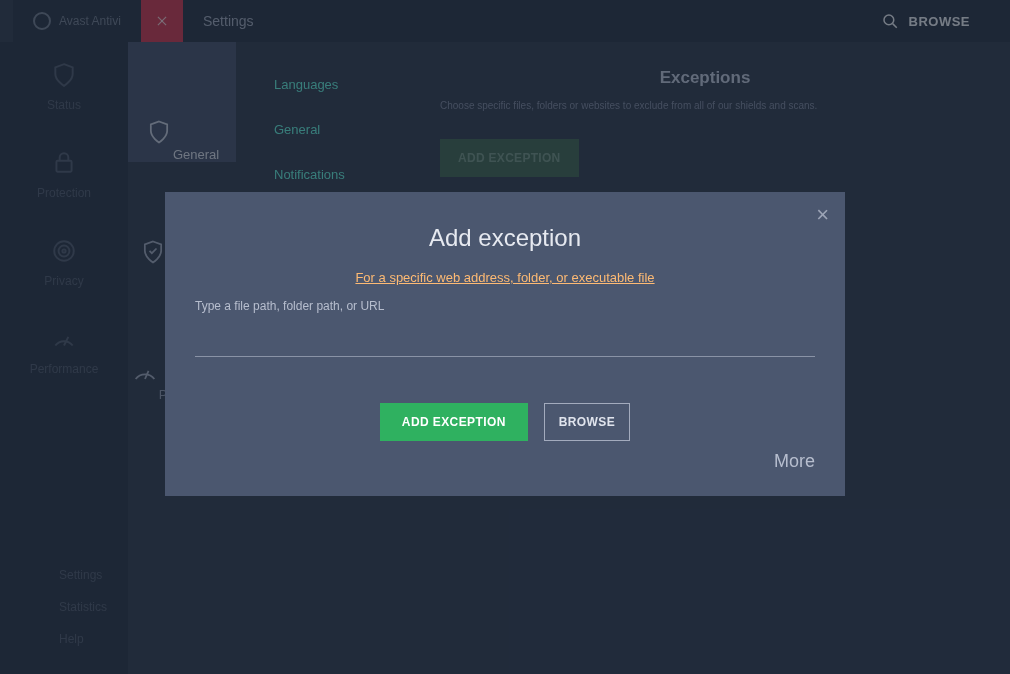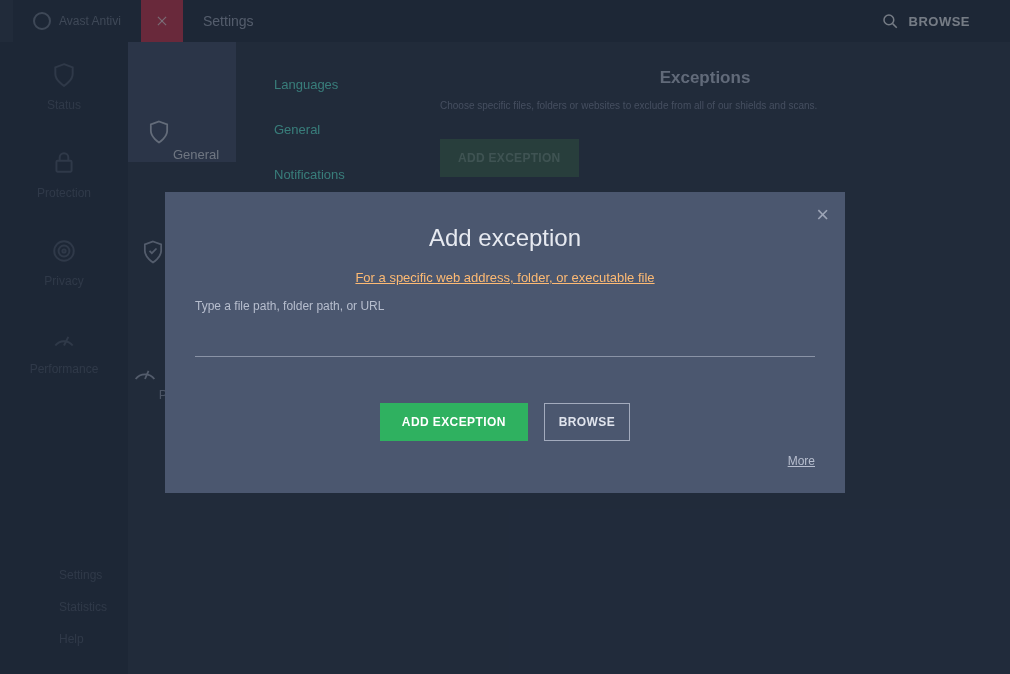--- a/index.html
+++ b/index.html
@@ -307,22 +307,21 @@
       font-weight: 600;
       letter-spacing: 0.4px;
       cursor: pointer;
     }
     .modal-more {
       text-align: right;
       margin-top: 10px;
     }
     .modal-more a {
       color: #b7bece;
-      font-size: 12px;
-      text-decoration: underline;
+      font-size: 18px;
       cursor: pointer;
     }
   </style>
 </head>
 <body>
 
 <div class="topbar">
   <div class="logo-area">
     <div class="logo-circle"></div>
     <span class="logo-text">Avast Antivi</span>

